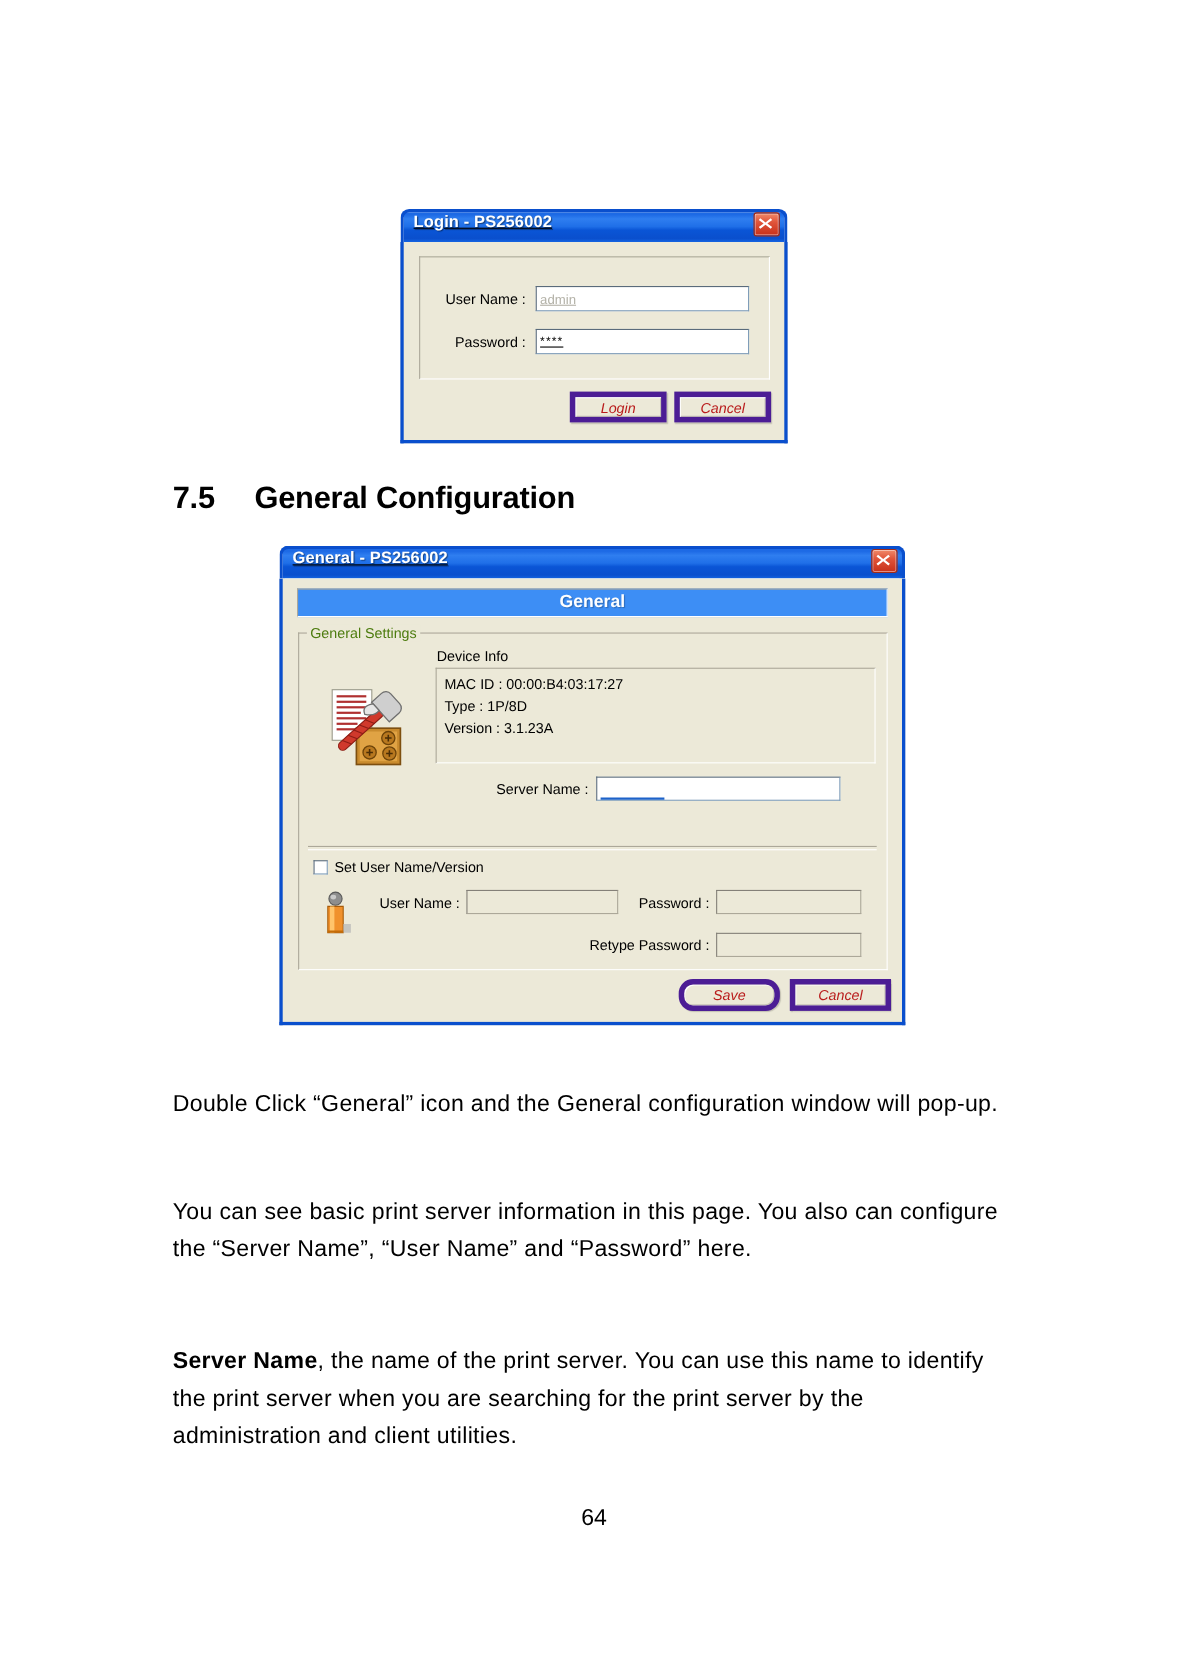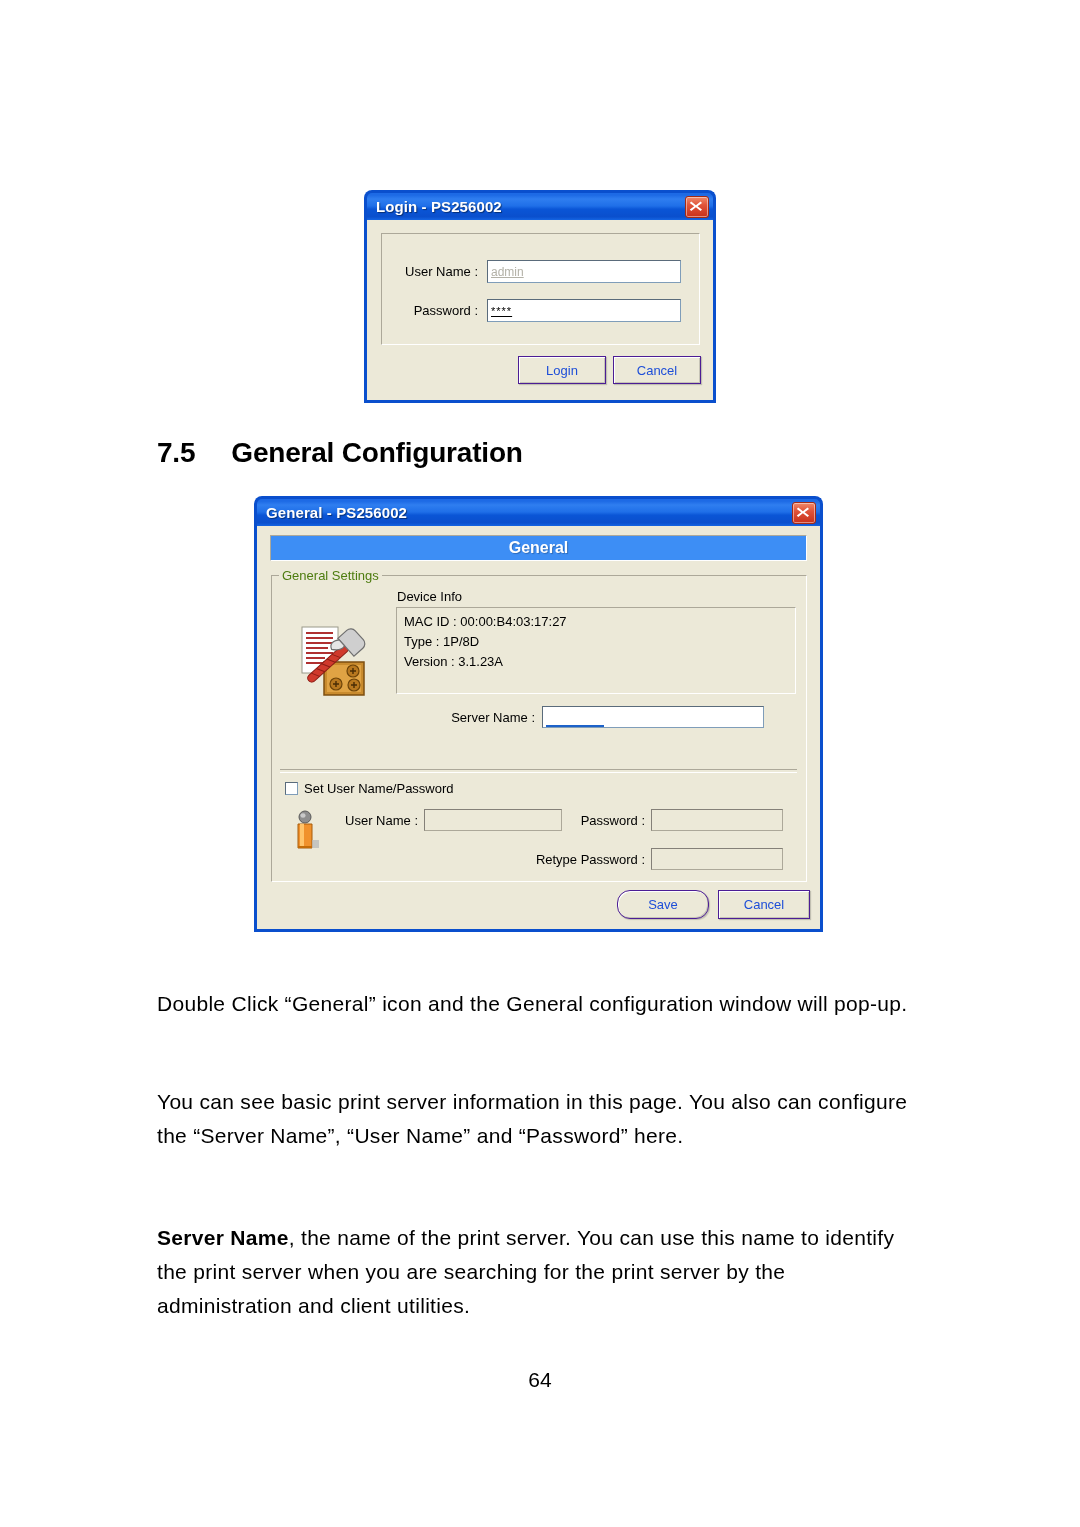--- a/index.html
+++ b/index.html
@@ -27,23 +27,23 @@
     height: 30px;
     background: linear-gradient(to bottom,
         #1d6ae5 0%, #1d6ae5 8%, #2f7ef0 22%,
         #1f6fe8 48%, #0a55d6 60%, #0a4fcd 88%, #1464e2 100%);
     border: 3px solid #0a4fcd;
     border-bottom: none;
     border-top-left-radius: 8px;
     border-top-right-radius: 8px;
     box-sizing: border-box;
     display: flex;
-    align-items: center;
     padding: 0 4px 0 9px;
     position: relative;
+    text-decoration: underline;
   }
   .xp-title-text {
     color: #ffffff;
     font-size: 15px;
     font-weight: bold;
     letter-spacing: 0.1px;
     text-shadow: 1px 1px 1px rgba(0,0,0,0.45);
     white-space: nowrap;
   }
   .xp-close {
@@ -119,29 +119,30 @@
     border-left-color: #848078;
   }
   .selected-text {
     background: #1d62c9;
     color: #ffffff;
     padding: 0 1px;
     margin-top: 30px;
   }
   .xp-button {
     background: #ece9d8;
-    border: 1px solid #4c1d95;
+    border: 5px solid #4c1d95;
     box-shadow: inset 1px 1px 0 #ffffff, inset -1px -1px 0 #c6c3b6, 1px 1px 1px rgba(0,0,0,0.18);
     font-size: 13px;
-    color: #1d4ed8;
+    color: #b91c1c;
     display: flex;
     align-items: center;
     justify-content: center;
     cursor: pointer;
     box-sizing: border-box;
+    font-style: italic;
   }
 
   
   #section-heading {
     position: absolute;
     left: 157px;
     top: 437px;
     font-size: 28px;
     font-weight: bold;
     color: #000;
@@ -377,21 +378,21 @@
         <span class="field-label" style="width:88px;">Server Name :</span>
         <span class="textbox" style="width:222px;height:22px;margin-left:7px;">
           <span class="selected-text">PS256002</span>
         </span>
       </div>
 
       <div id="hsep"></div>
 
       <div class="checkbox-row" style="left:13px; top:205px;">
         <span class="checkbox-box"></span>
-        <span class="checkbox-label">Set User Name/Password</span>
+        <span class="checkbox-label">Set User Name/Version</span>
       </div>
 
       <div class="icon-wrap" style="left:20px; top:234px;">
         <svg width="34" height="44" viewBox="0 0 34 44" aria-hidden="true">
           <ellipse cx="13" cy="7" rx="6" ry="6" fill="#8e8e8e" stroke="#5a5a5a" stroke-width="1"></ellipse>
           <ellipse cx="11" cy="5.5" rx="2.6" ry="2.2" fill="#c9c9c9"></ellipse>
           <path d="M6 14 h14 v24 h-14 z" fill="#f0912c" stroke="#a85c0a" stroke-width="1"></path>
           <path d="M8 14 h4 v24 h-4 z" fill="#ffc46b"></path>
           <path d="M20 30 h7 v8 h-7 z" fill="#b8b8b8" opacity="0.75"></path>
           <path d="M6 36 h14 v2 h-14 z" fill="#c46c08"></path>

